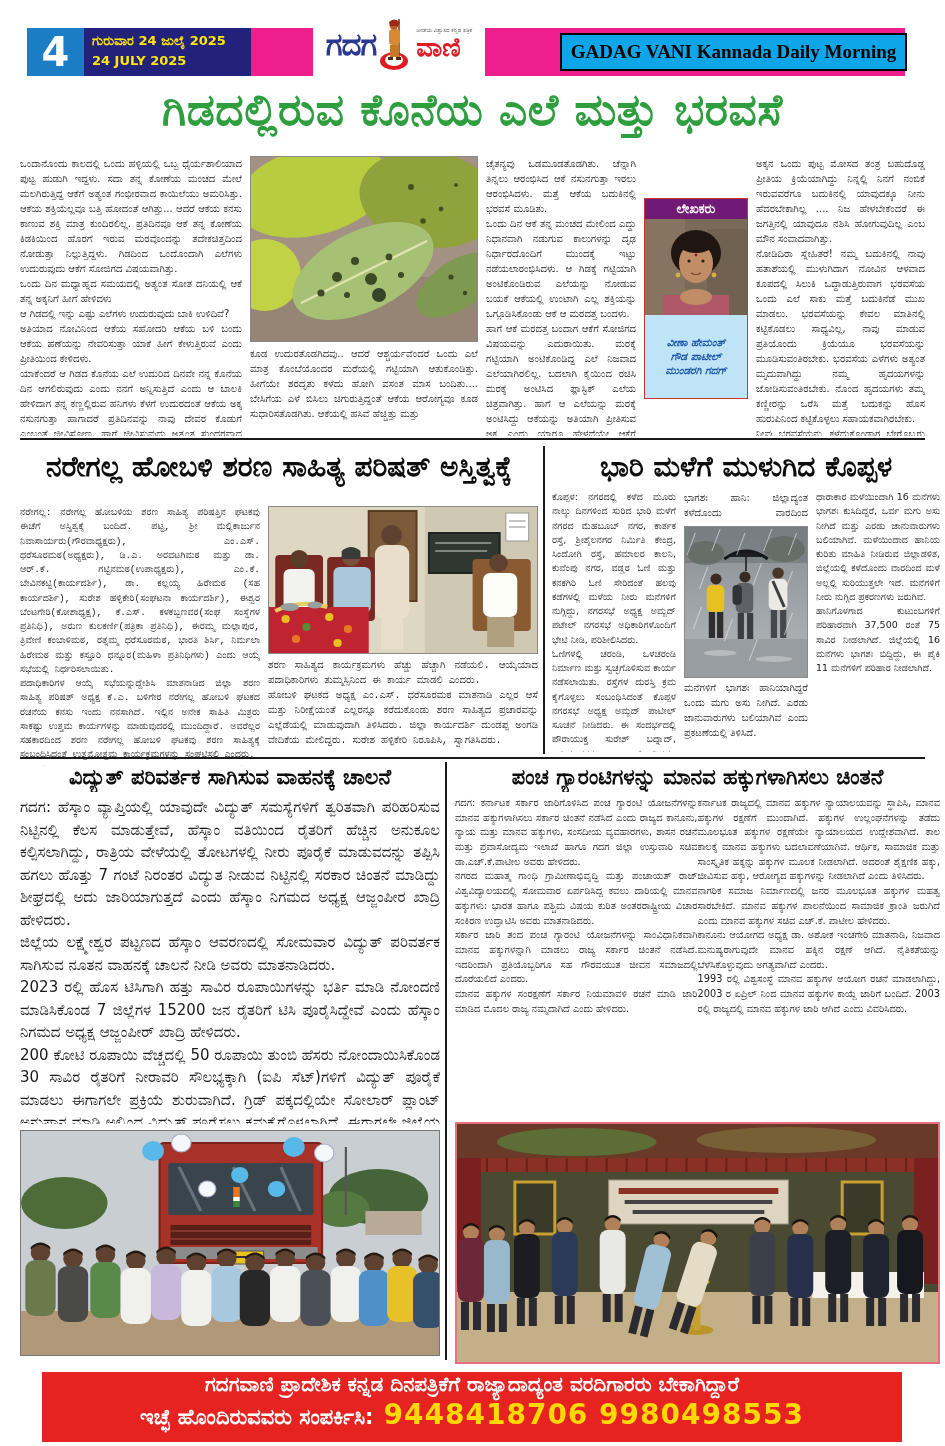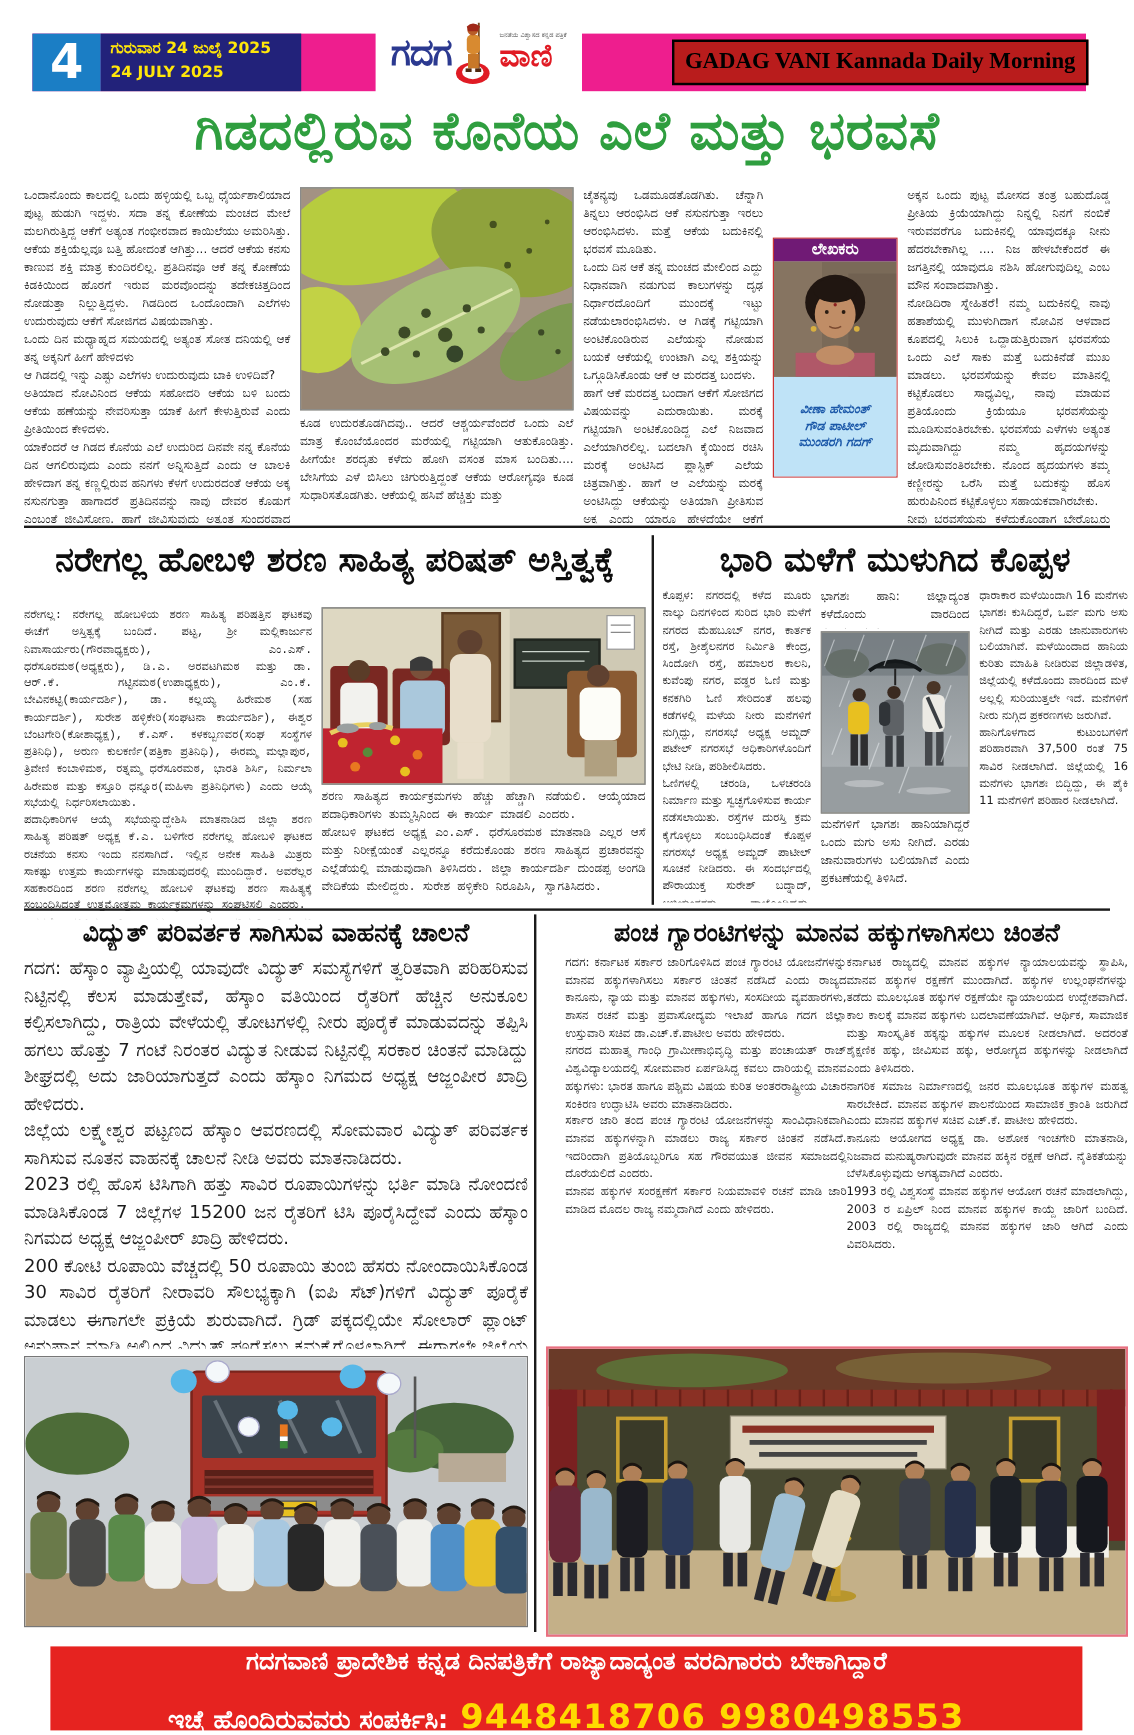--- a/index.html
+++ b/index.html
@@ -10,21 +10,21 @@
   .pagebox{position:absolute;left:27px;top:28px;width:57px;height:48px;background:#1b7ec5;
            color:#fff;font-size:40px;font-weight:bold;display:flex;align-items:center;justify-content:center;}
   .datebox{position:absolute;left:84px;top:28px;width:167px;height:48px;background:#22227a;
            color:#ffe60a;font-weight:bold;font-size:13px;line-height:1.5;padding:3px 8px;box-sizing:border-box;}
   .logobox{position:absolute;left:313px;top:11px;width:172px;height:66px;background:#fff;
            display:flex;align-items:center;justify-content:center;gap:3px;}
   .logo-left{color:#2b3990;font-size:31px;font-weight:800;letter-spacing:-1px;}
   .logo-stack{display:flex;flex-direction:column;align-items:flex-start;line-height:1;}
   .logo-tag{font-size:5.5px;color:#444;margin-bottom:1px;}
   .logo-right{color:#e01b24;font-size:26px;font-weight:800;}
-  .titlebox{position:absolute;left:560px;top:33px;width:347px;height:38px;background:#b91c1c;border:2px solid #000;
+  .titlebox{position:absolute;left:560px;top:33px;width:347px;height:38px;background:#0ea5e9;border:2px solid #000;
             box-sizing:border-box;display:flex;align-items:center;justify-content:center;
             font-family:"Liberation Serif","DejaVu Serif",serif;font-weight:bold;font-size:19px;color:#000;}
   
   .lead-headline{position:absolute;left:20px;top:84px;width:905px;height:66px;
                  color:#2f9e3f;font-size:44px;font-weight:700;text-align:center;
                  white-space:nowrap;overflow:hidden;letter-spacing:0.5px;}
   
   .feature{position:absolute;left:20px;top:156px;width:905px;height:280px;display:flex;gap:8px;}
   .bodytxt{font-size:10px;line-height:1.5;text-align:justify;white-space:pre-line;overflow:hidden;}
   .f-left{width:222px;height:280px;}
@@ -58,28 +58,28 @@
   .k-mid{display:flex;flex-direction:column;}
   .k-mid .photo-frame{height:150px;margin:2px 0;}
   .k-mid .bodytxt{overflow:hidden;}
   
   .art-headline-md{font-size:21px;font-weight:800;color:#0d0d0d;white-space:nowrap;overflow:hidden;
                    text-align:center;height:30px;line-height:30px;}
   .transformer{position:absolute;left:20px;top:762px;width:420px;height:600px;}
   .t-body{height:328px;font-size:15px;margin-top:4px;}
   .t-photo{margin-top:6px;height:224px;border:1px solid #777;overflow:hidden;}
   .guarantee{position:absolute;left:455px;top:762px;width:485px;height:600px;}
-  .g-cols{display:flex;height:320px;margin-top:4px;margin-left:16px;}
+  .g-cols{display:flex;height:320px;margin-top:4px;}
   .g-col{flex:1;font-size:9.8px;height:320px;}
   .g-photo{margin-top:6px;height:238px;border:2px solid #e87080;overflow:hidden;}
   
   .footer{position:absolute;left:42px;top:1372px;width:860px;height:70px;background:#e62320;
           display:flex;flex-direction:column;align-items:center;gap:2px;}
   .footer-line1{color:#fff;font-weight:bold;font-size:20px;white-space:nowrap;}
-  .footer-line2{display:flex;align-items:baseline;gap:10px;margin-top:16px;}
+  .footer-line2{display:flex;align-items:baseline;gap:10px;}
   .footer-label{color:#fff;font-weight:bold;font-size:21px;}
   .footer-phones{color:#ffd900;font-weight:800;font-size:28px;letter-spacing:1px;}
   svg{display:block;}
 </style>
 </head>
 <body>
 
 <div class="page">
 
   <div class="band"></div>

